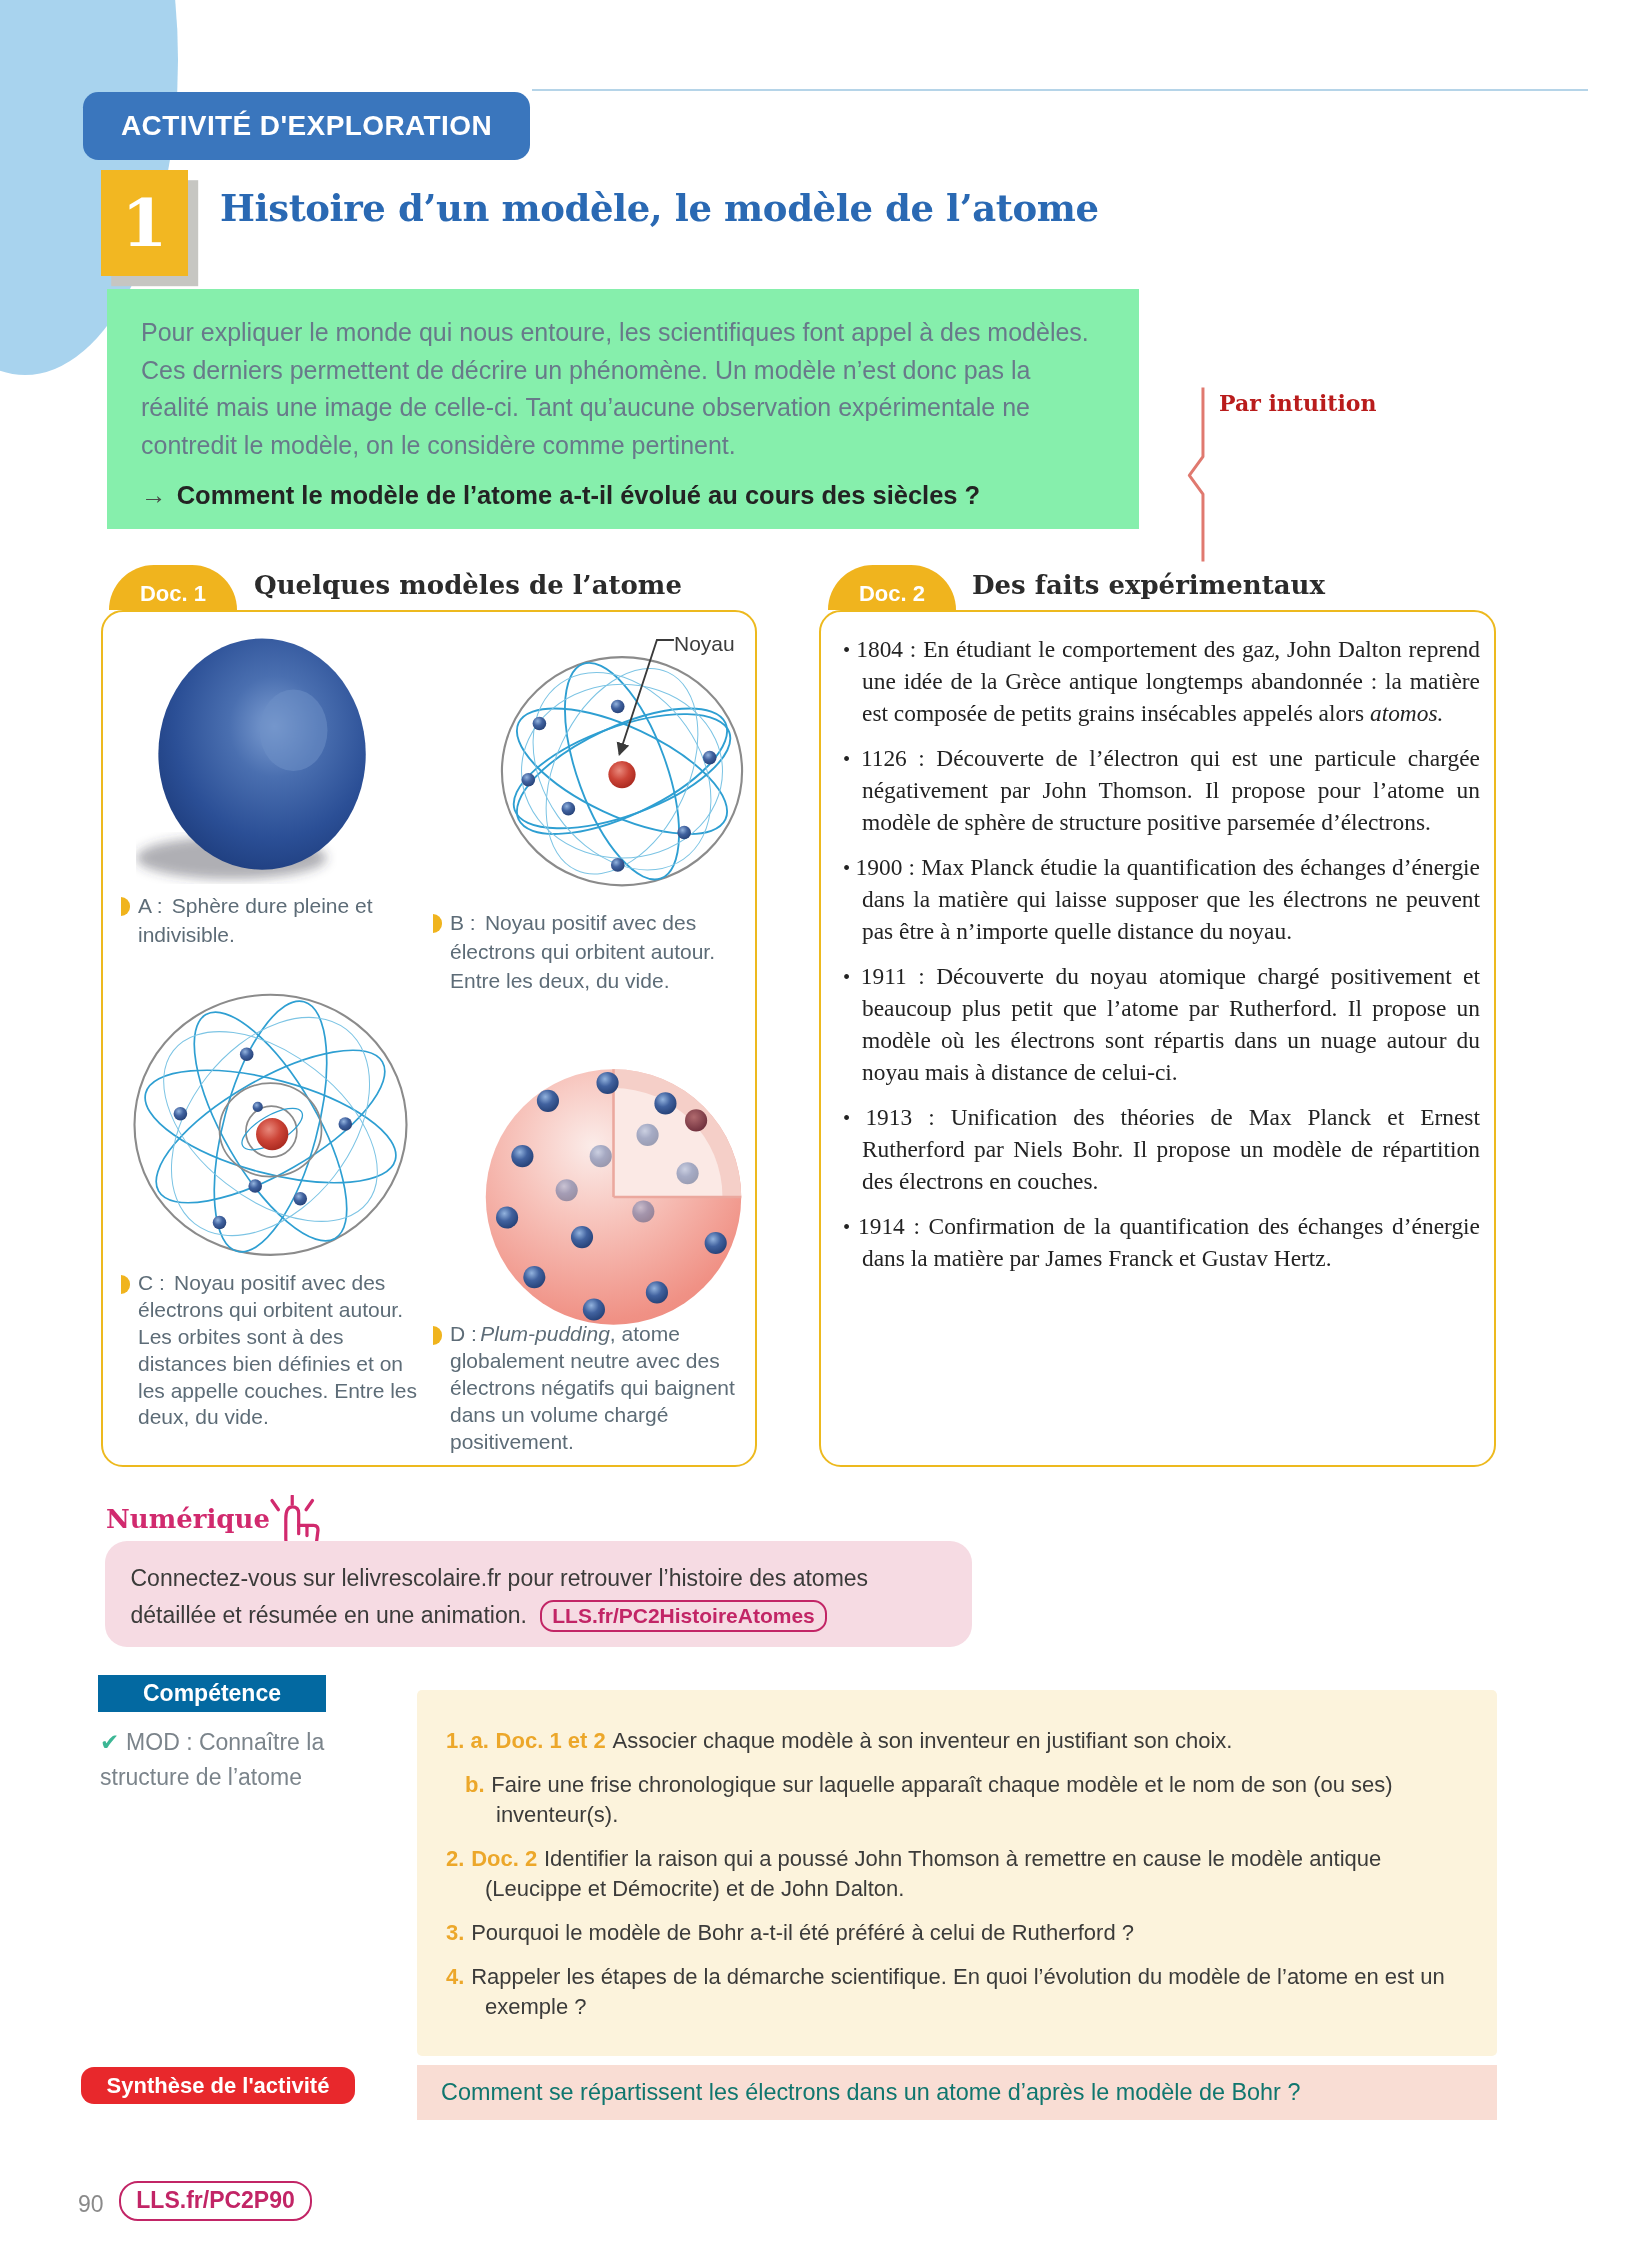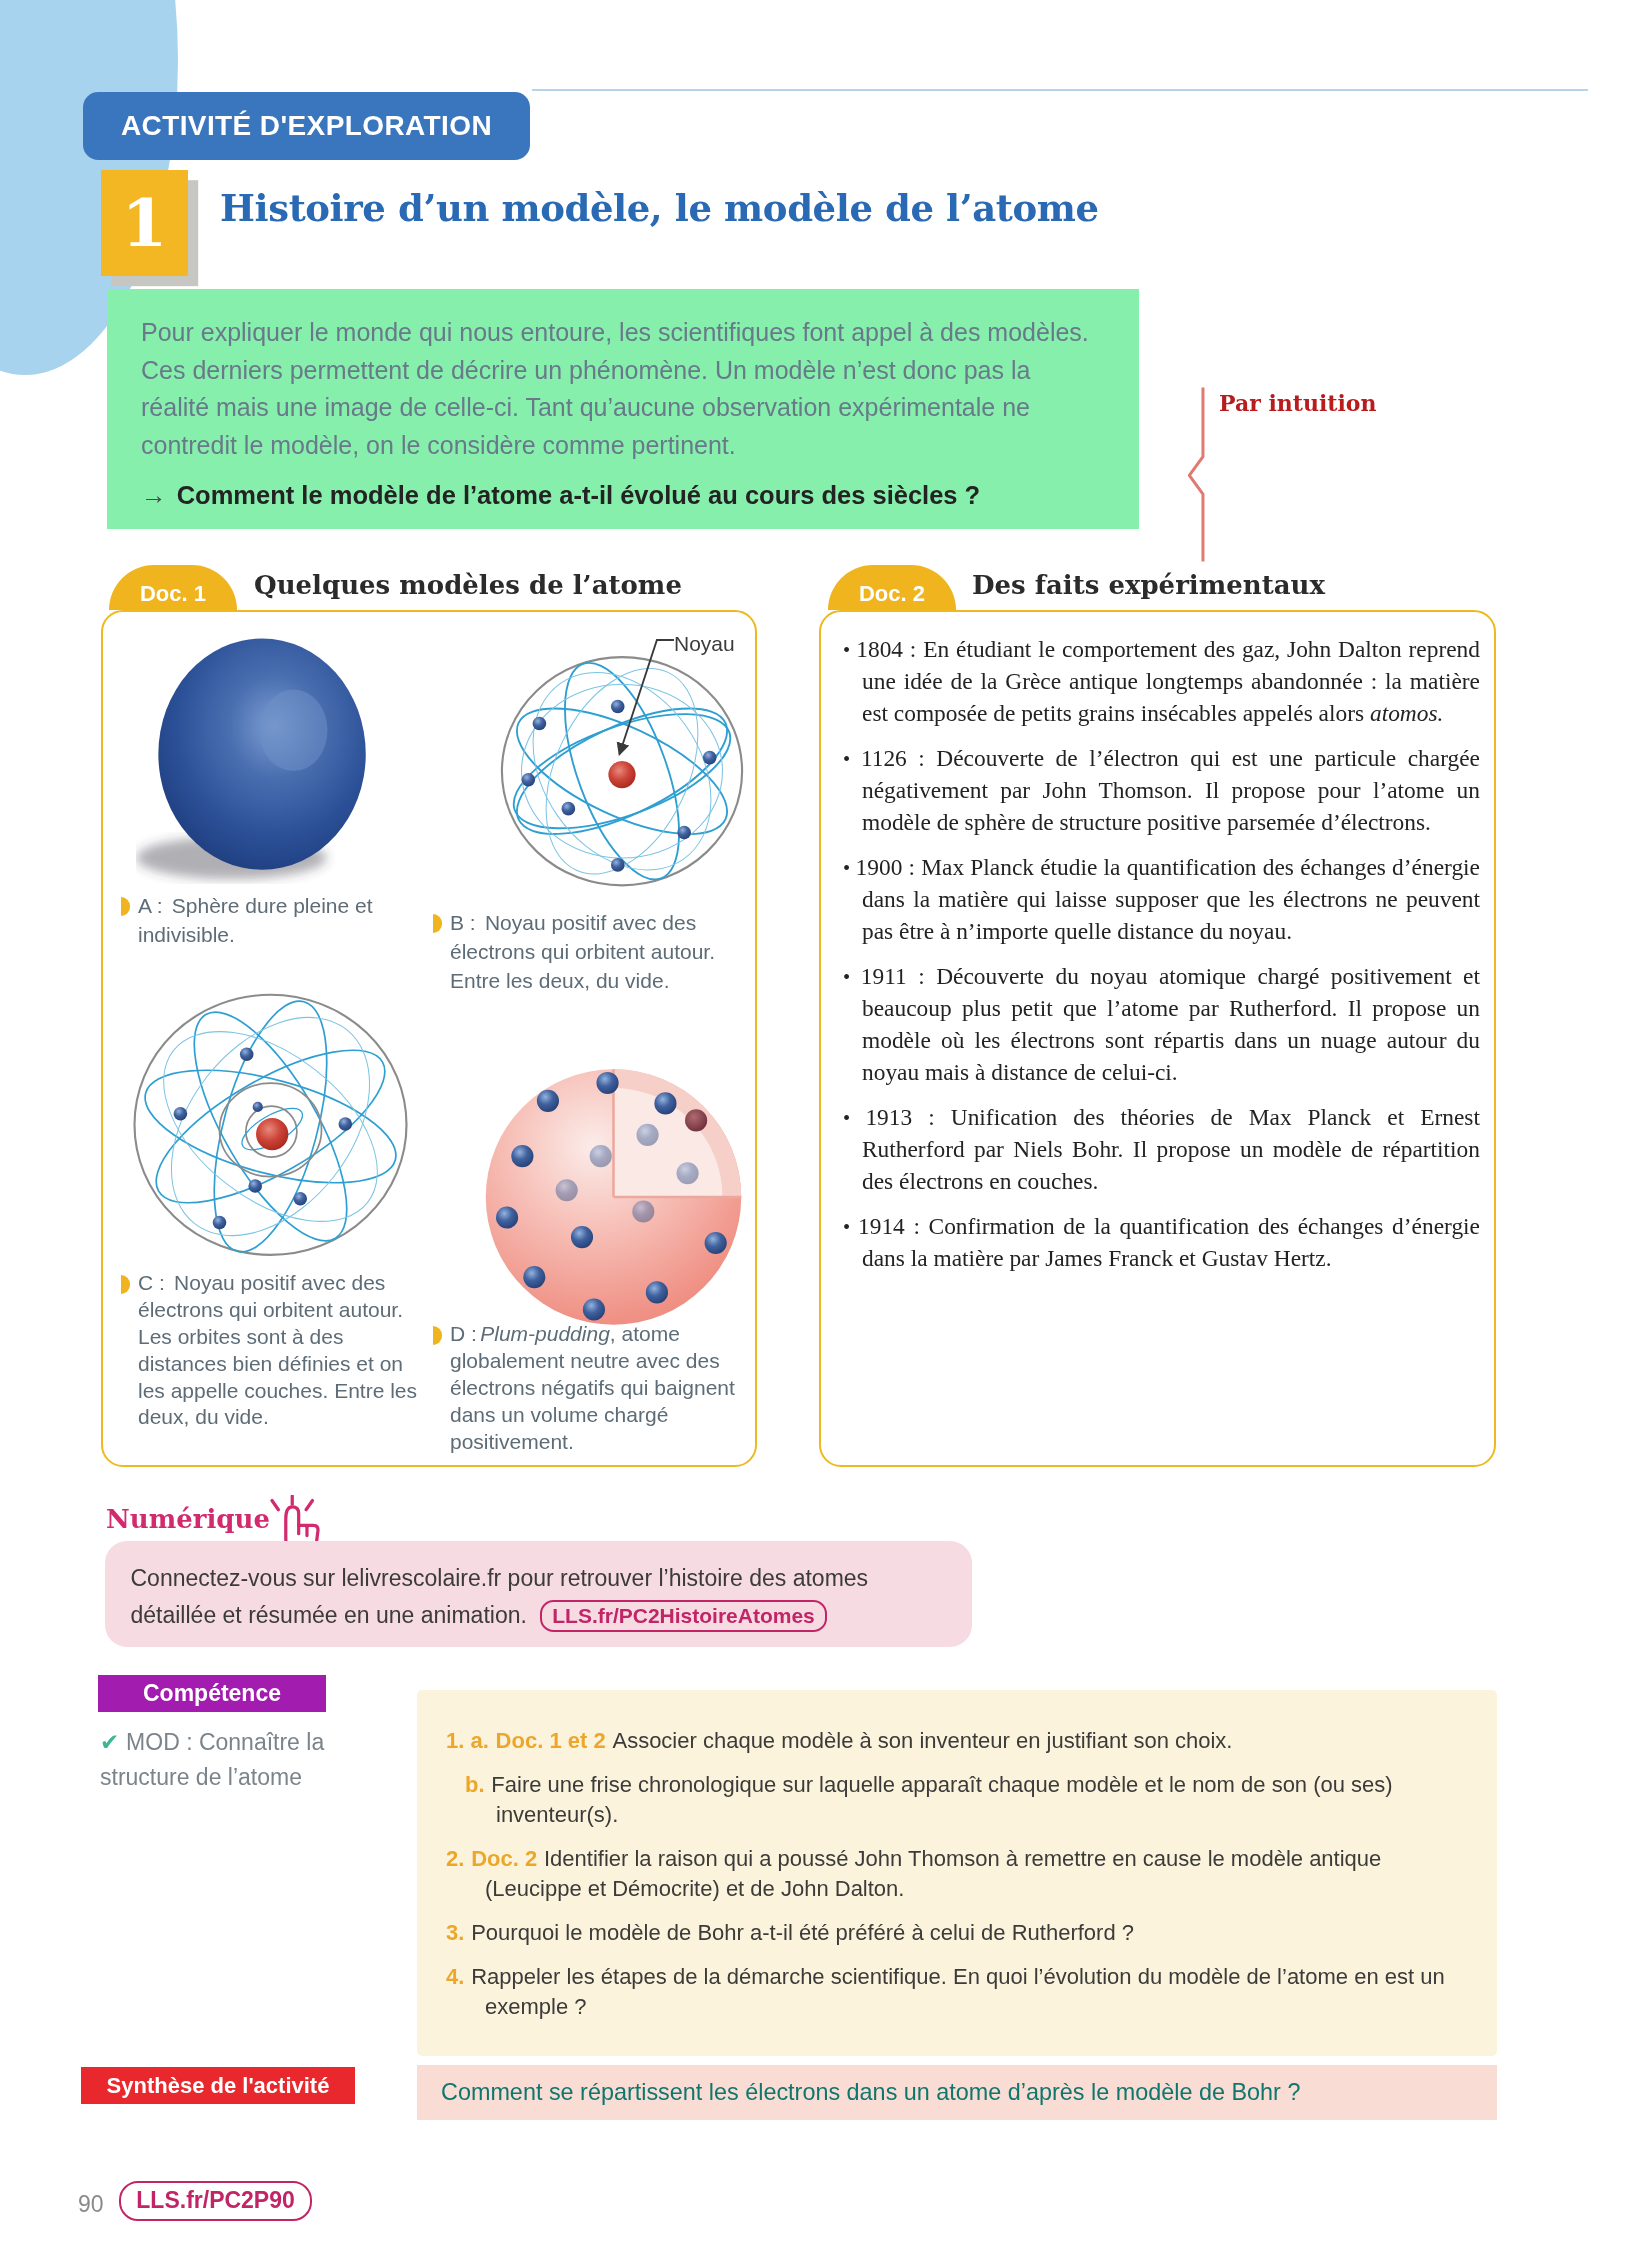--- a/index.html
+++ b/index.html
@@ -63,38 +63,38 @@
   .evt::before { content:"• "; font-size:20.4px; }
 
   
   .num-label { left:106px; top:1504px; font-size:26px; color:#d12a6e; }
   .pinkbox { left:105px; top:1541px; width:867px; height:106px; background:#f6dbe3; border-radius:22px;
              padding:19px 15.3px 0 25.5px; font-size:23px; color:#3b3b3a; line-height:1.6; }
   .lls-pill { display:inline-block; border:2.6px solid #c22566; border-radius:13.6px; padding:0px 10.2px;
               color:#c22566; font-weight:bold; font-size:21px; line-height:1.35; margin-left:6.8px; }
 
   
-  .comp-badge { left:98px; top:1675px; width:228px; height:37px; background:#a21caf;
+  .comp-badge { left:98px; top:1675px; width:228px; height:37px; background:#0369a1;
                 display:flex; align-items:center; justify-content:center; }
   .comp-badge span { color:#fff; font-weight:bold; font-size:23px; }
   .comp-text { left:100px; top:1725px; width:281px; font-size:23px; color:#7b848b; line-height:1.5; }
   .comp-check { color:#3cb795; margin-right:6.8px; }
 
   
   .qbox { left:417px; top:1690px; width:1080px; height:366px; background:#fcf3dc; border-radius:5.1px;
           padding:36px 29px 0 29px; }
   .q { font-size:22px; color:#3b3b3a; line-height:1.35; margin-bottom:14.5px;
        padding-left:39px; text-indent:-39px; }
   .q.indent { margin-left:19px; padding-left:31px; text-indent:-31px; }
   .qnum { color:#eca72a; font-weight:bold; margin-right:6.8px; }
   .qref { color:#eca72a; font-weight:bold; margin-right:6.8px; }
 
   
   .syn-badge { left:81px; top:2067px; width:274px; height:37px; background:#e8282c;
-               display:flex; align-items:center; justify-content:center; }
+               display:flex; align-items:center; justify-content:center;border-radius:13px; }
   .syn-badge span { color:#fff; font-weight:bold; font-size:22px; }
   .synbox { left:417px; top:2065px; width:1080px; height:55px; background:#f9ddd4;
             display:flex; align-items:center; padding-left:24px; font-size:23.4px; color:#0f766e; }
 
   
   .page-num { left:78px; top:2191px; font-size:23px; color:#8a8a8a; }
   .footer-pill { left:119px; top:2181px; border:2.6px solid #c22566; border-radius:19px; padding:4.3px 15.3px;
                  color:#c22566; font-weight:bold; font-size:23px; }
 </style>
 </head>

